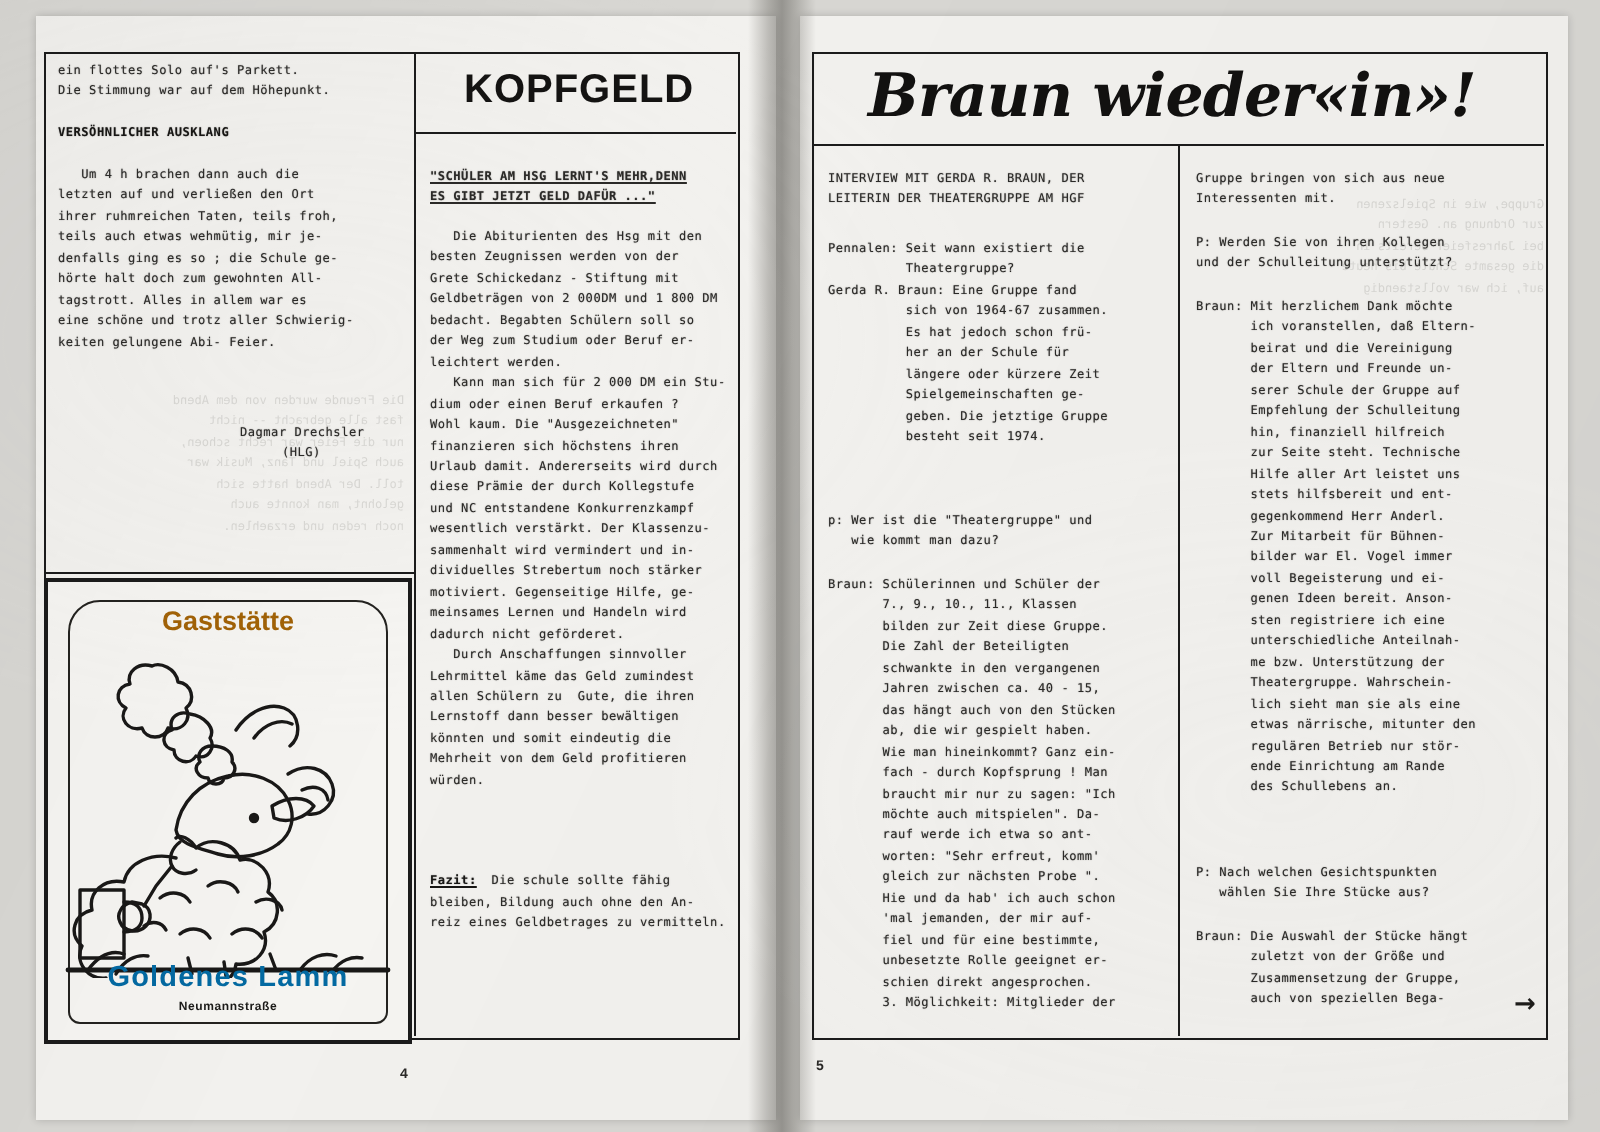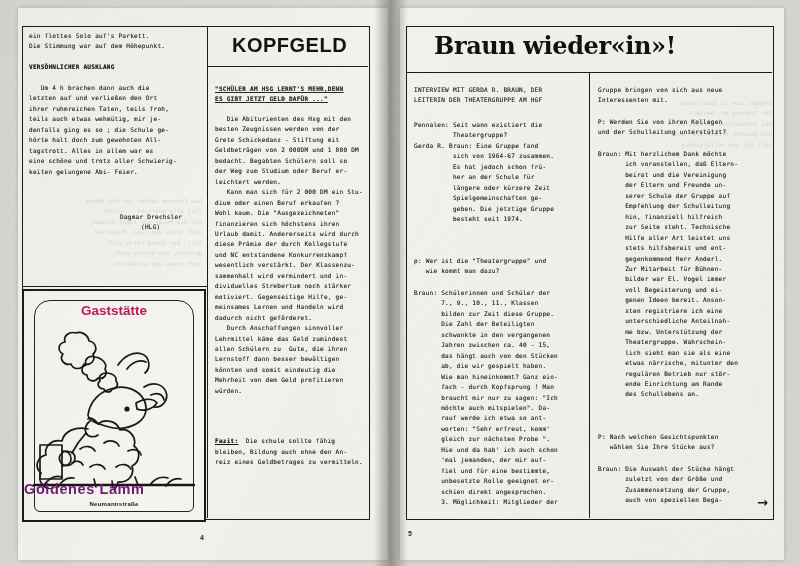--- a/index.html
+++ b/index.html
@@ -101,21 +101,22 @@
     letter-spacing: 0.5px;
     color: #141312;
     left: 232px; top: 34px;
   }
 
   
   .braun {
     position: absolute;
     font-family: "DejaVu Serif", serif;
     font-weight: bold;
-    font-size: 24px;
+    font-style: italic;
+    font-size: 30px;
     letter-spacing: -0.4px;
     color: #121110;
     left: 434px; top: 31px;
   }
 
   
   .ad-outer {
     position: absolute;
     left: 22px; top: 289px; width: 180px; height: 229px;
     background: #f5f4f1;
@@ -128,30 +129,31 @@
     border: 1.4px solid #23221f;
     border-radius: 16px 16px 6px 6px;
   }
   .ad-title {
     position: absolute;
     left: 0; right: 0; top: 12px;
     text-align: center;
     font-family: "Liberation Sans", sans-serif;
     font-weight: bold;
     font-size: 13.5px;
-    color: #be185d;
+    color: #a16207;
   }
   .ad-name {
     position: absolute;
     left: 0; right: 0; bottom: 23px;
+    text-align: center;
     font-family: "Liberation Sans", sans-serif;
     font-weight: bold;
     font-size: 14.5px;
     letter-spacing: 0.6px;
-    color: #701a75;
+    color: #0369a1;
   }
   .ad-street {
     position: absolute;
     left: 0; right: 0; bottom: 13px;
     text-align: center;
     font-family: "Liberation Sans", sans-serif;
     font-weight: bold;
     font-size: 6px;
     letter-spacing: 0.3px;
     color: #1c1b19;

